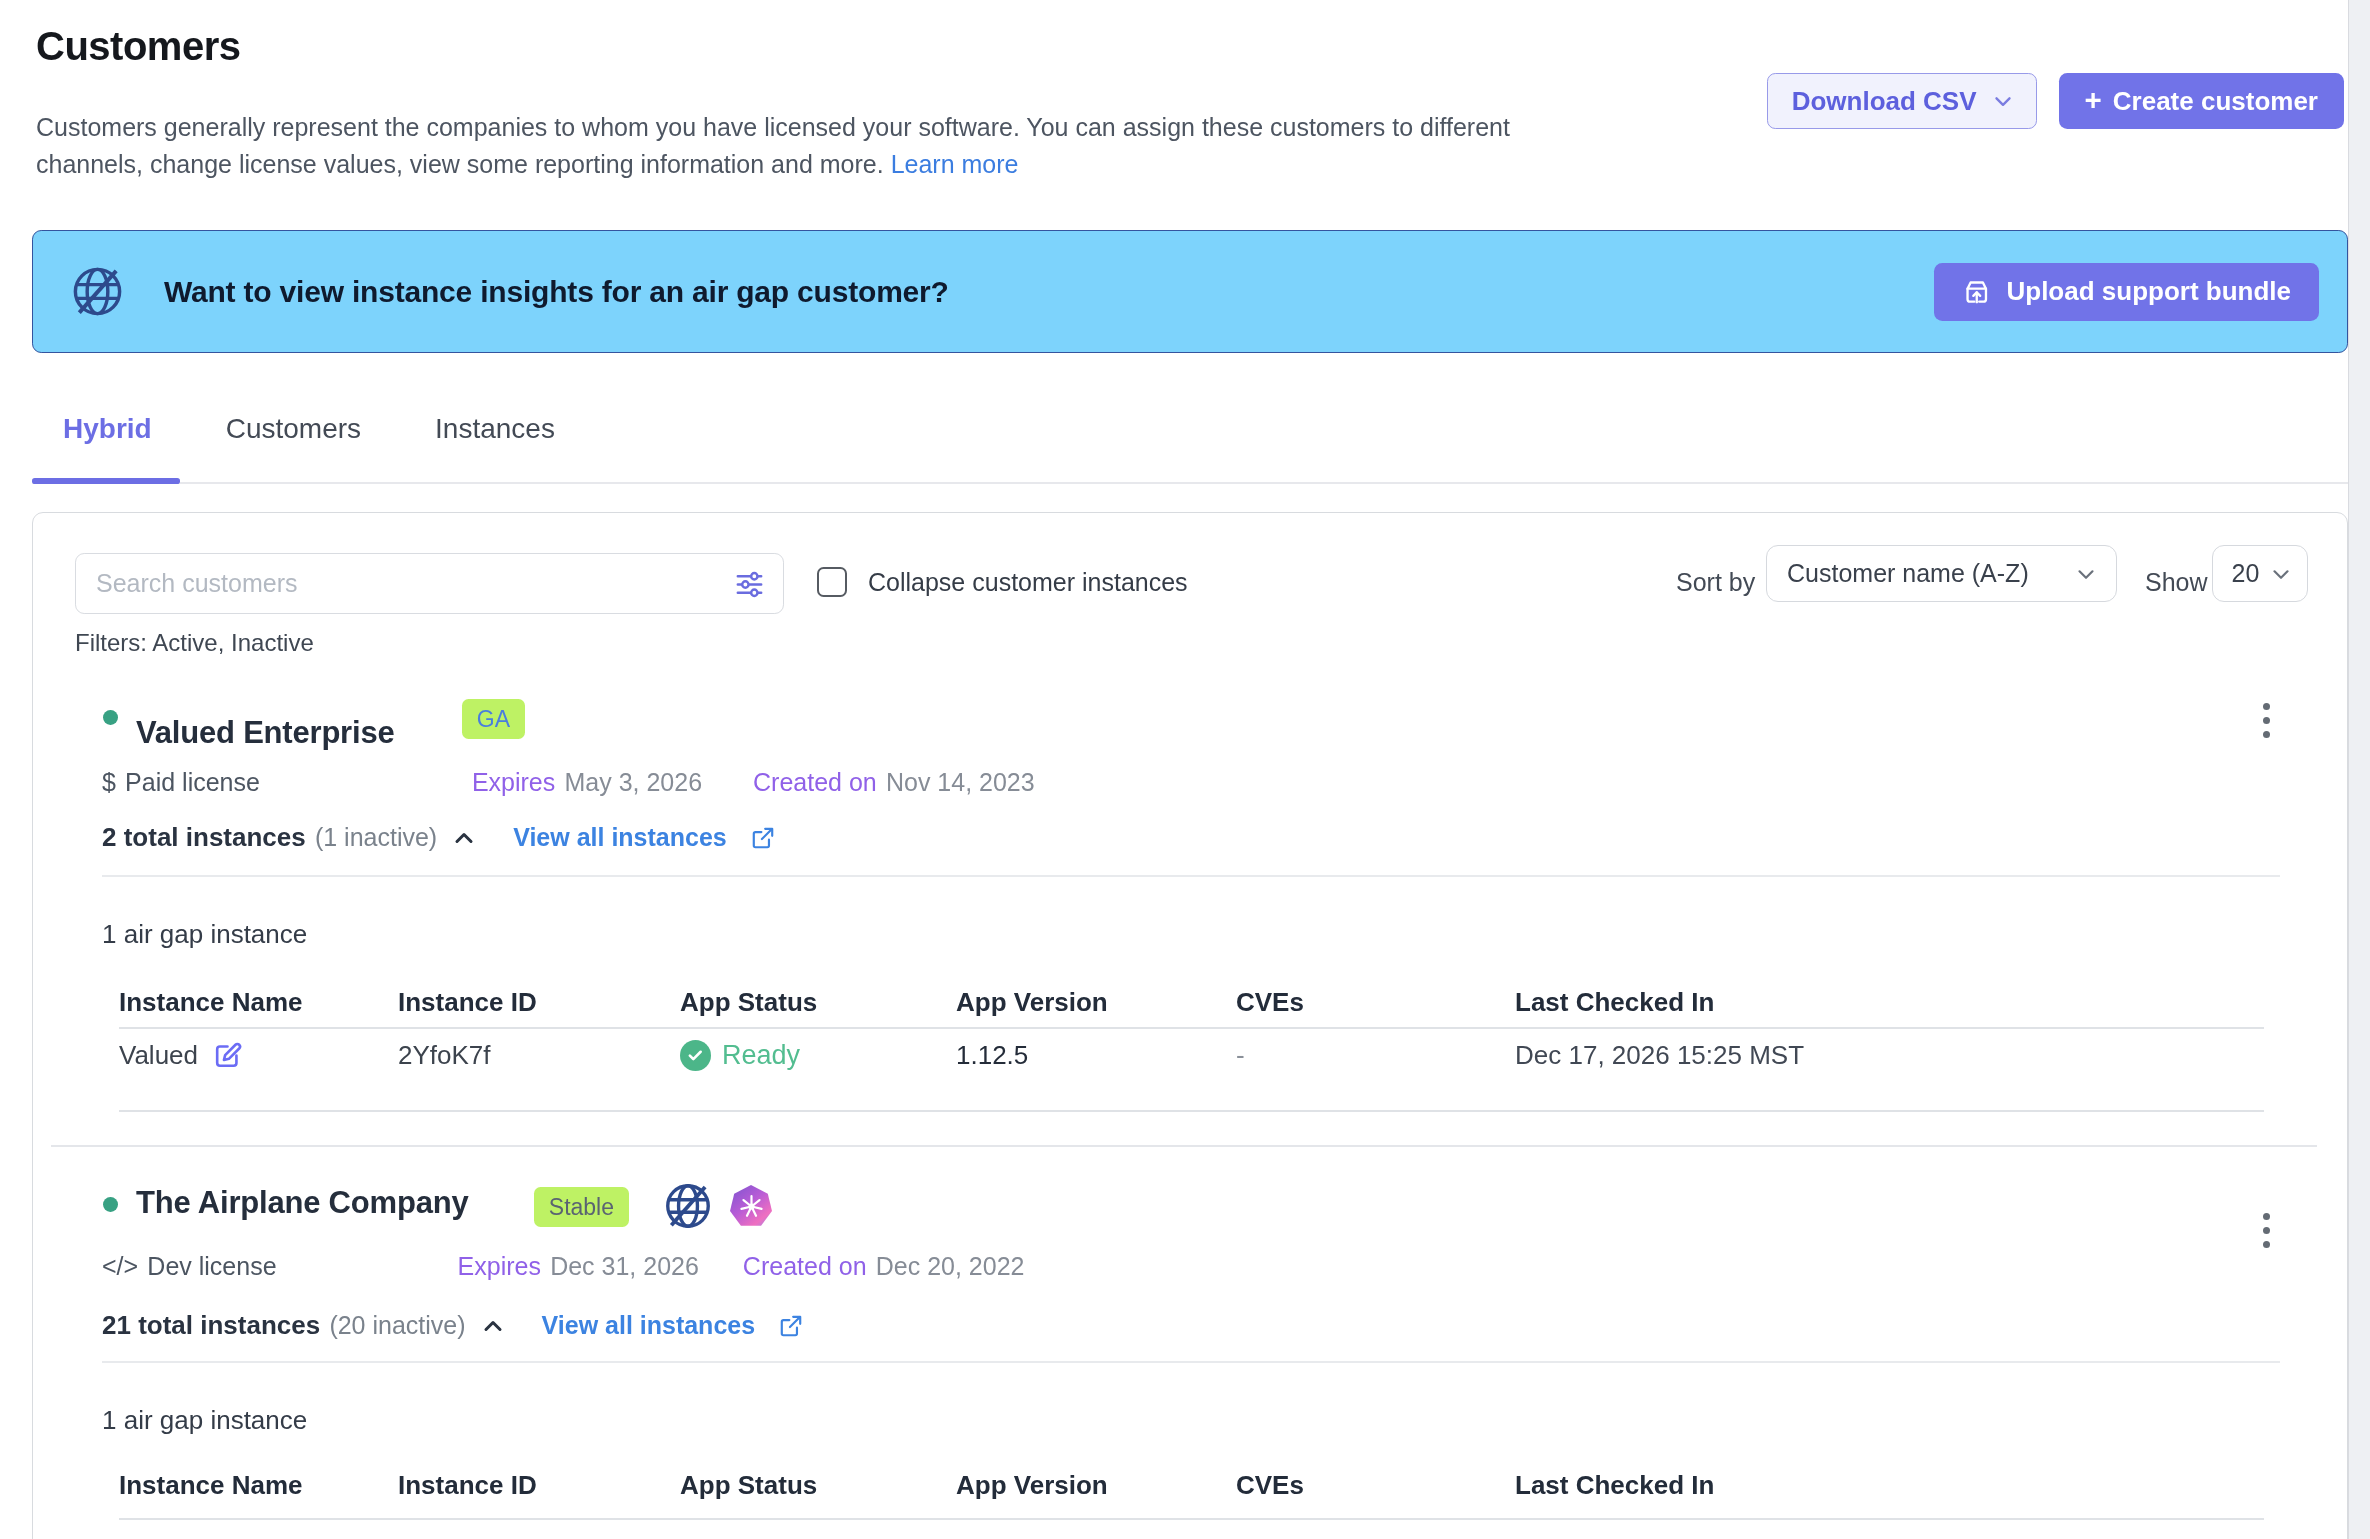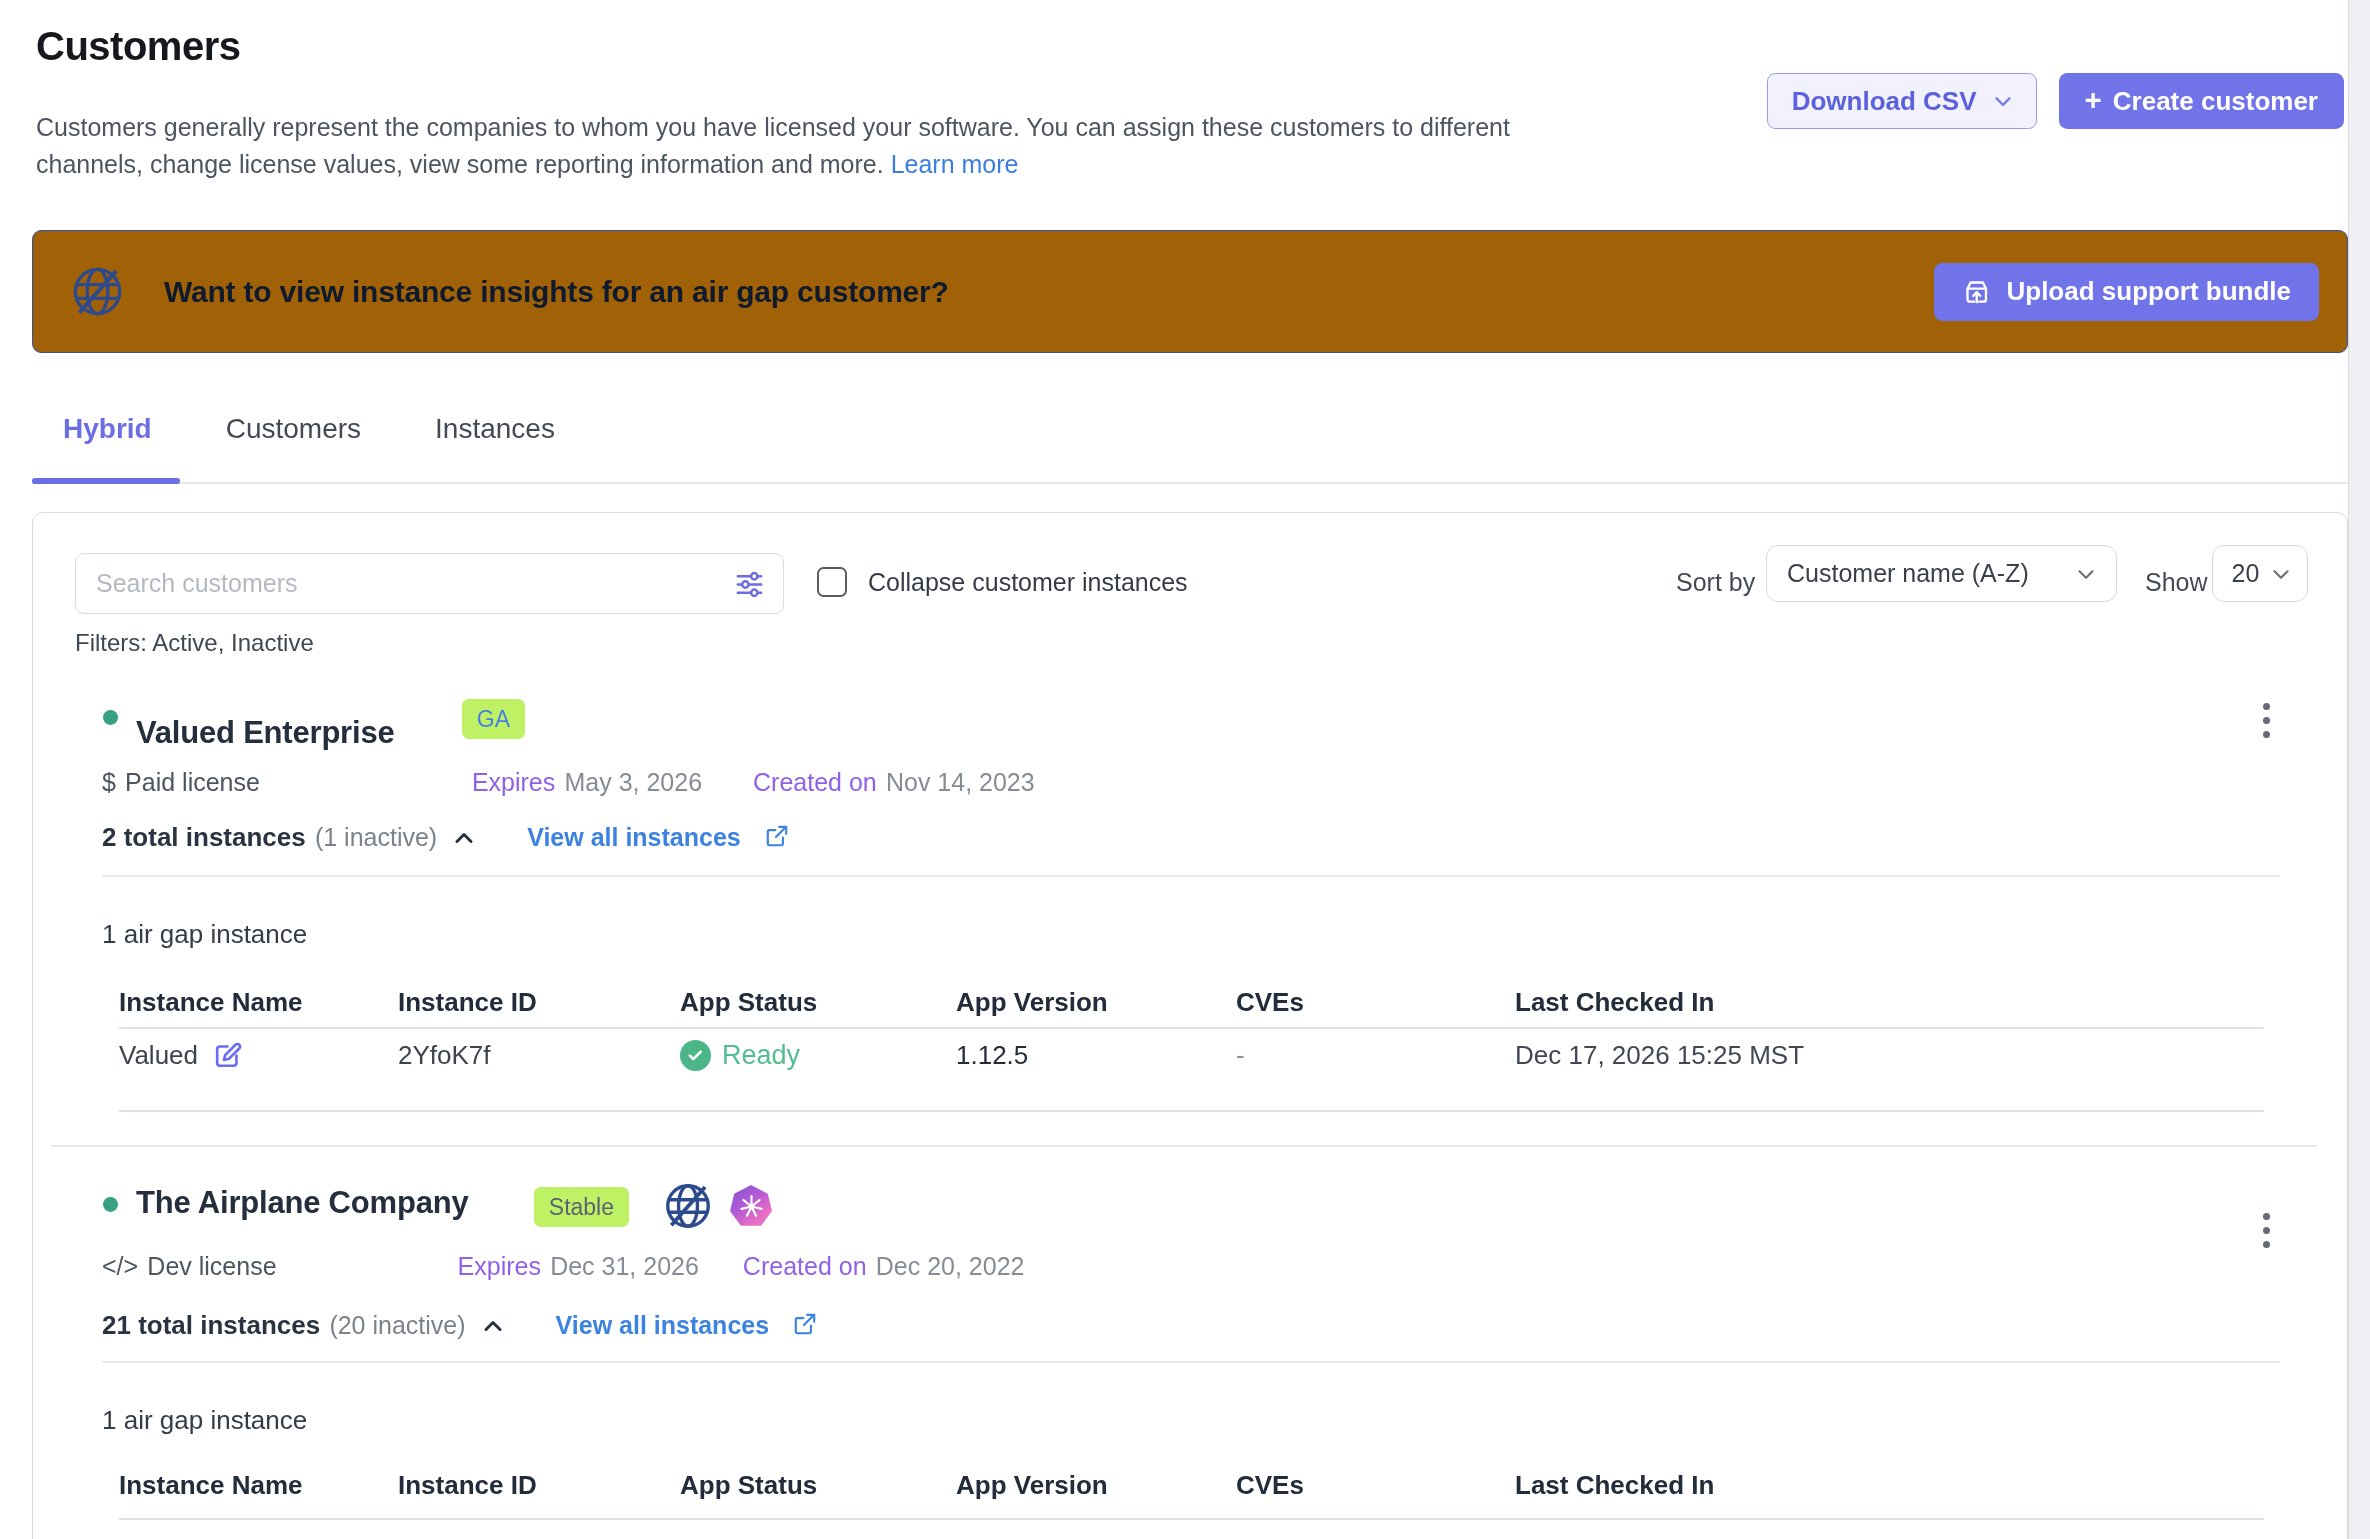--- a/index.html
+++ b/index.html
@@ -12,21 +12,21 @@
   #page-desc { left:36px; top:109px; font-size:25px; line-height:37px; color:#4d5561; }
   #page-desc a { color:#3b7de0; text-decoration:none; cursor:pointer; }
   #header-actions { top:73px; right:26px; display:flex; gap:22px; }
   .btn { height:56px; border-radius:8.3px; display:flex; align-items:center; justify-content:center;
     font-size:26px; font-weight:700; cursor:pointer; }
   #btn-download { background:#f1f2fd; border:1.8px solid #989ae9; color:#5d60dd; padding:0 20px 0 24px; gap:13px; }
   #btn-create { background:#7173e8; color:#fff; border:none; padding:0 26px; gap:11px; }
   #btn-create .plus { font-size:29.5px; font-weight:700; margin-top:-2.8px; }
 
   
-  #banner { left:32px; top:230px; width:2316px; height:123px; background:#a16207;
+  #banner { left:32px; top:230px; width:2316px; height:123px; background:#7dd3fc;
     border:1.8px solid #34549e; border-radius:9.2px; display:flex; align-items:center; padding-left:35px; }
   #banner .globe { width:59px; height:59px; flex:0 0 auto; }
   #banner-text { margin-left:37px; font-size:30px; font-weight:700; color:#0f1a2e; letter-spacing:-0.2px; }
   #btn-upload { margin-left:auto; margin-right:28px; height:58px; background:#7173e8; color:#fff;
     border-radius:8.3px; padding:0 28px; display:flex; align-items:center; gap:14.8px;
     font-size:26px; font-weight:700; cursor:pointer; }
   #btn-upload svg { width:29.5px; height:29.5px; }
 
   
   #tabs { left:63px; top:413px; display:flex; gap:74px; font-size:28px; }
@@ -67,22 +67,22 @@
   .kebab { width:37px; height:55px; display:flex; flex-direction:column; align-items:center;
     justify-content:center; gap:6.5px; cursor:pointer; }
   .kebab i { width:7.4px; height:7.4px; border-radius:50%; background:#646b74; }
   .meta { display:flex; font-size:25px; color:#4c5561; }
   .meta .lab { color:#9061e8; margin-right:9.2px; }
   .meta .val { color:#868c96; }
   .inst-row { display:flex; align-items:center; font-size:25px; }
   .inst-total { font-size:26px; font-weight:700; color:#2a3341; }
   .inst-inactive { color:#7a828c; margin-left:9.2px; }
   .caret { width:28px; height:28px; margin-left:13px; cursor:pointer; }
-  .viewall { display:flex; align-items:flex-start; gap:23px; color:#3c83e1; font-weight:600;
-    margin-left:49px; cursor:pointer; }
+  .viewall { display:flex; align-items:center; gap:23px; color:#3c83e1; font-weight:600;
+    margin-left:35px; cursor:pointer; }
   .viewall svg { width:26px; height:26px; }
   .divider { height:1.8px; background:#e8eaed; }
   .airgap-label { font-size:26px; font-weight:500; color:#343c48; }
   .tgrid { display:grid; grid-template-columns:279px 282px 276px 280px 279px auto; align-items:center; }
   .th { font-size:26px; font-weight:700; color:#232c3a; }
   .cell { font-size:26px; color:#3c434d; display:flex; align-items:center; gap:13px; }
   .cell .edit-icon { width:33px; height:33px; cursor:pointer; }
   .status-ready { color:#53bd90; font-size:27px; display:flex; align-items:center; gap:11px; }
   .check-circle { width:31px; height:31px; border-radius:50%; background:#4cb689;
     display:flex; align-items:center; justify-content:center; }

